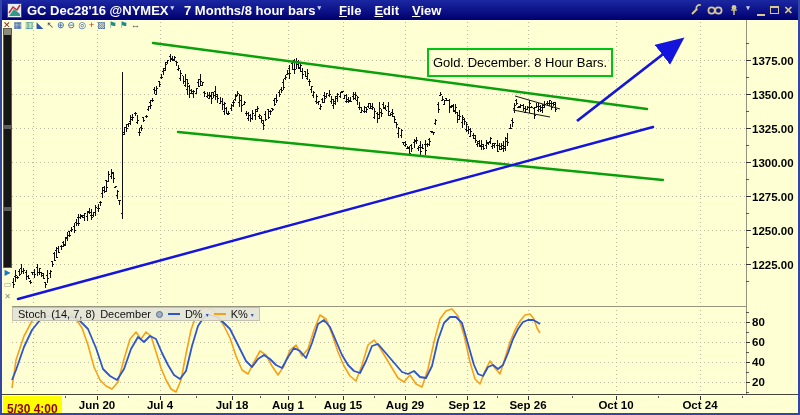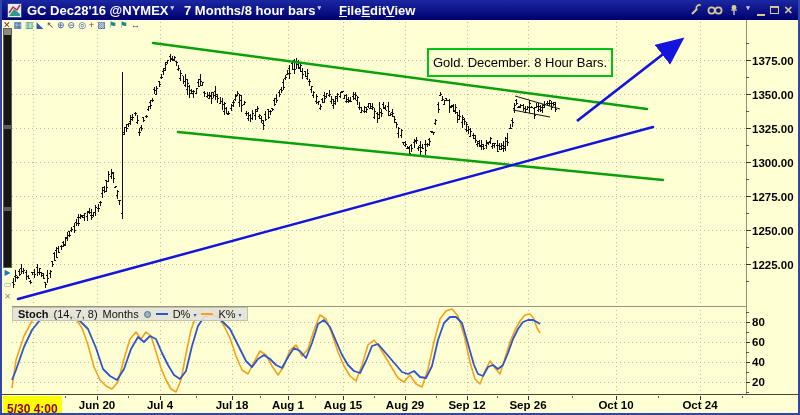--- a/index.html
+++ b/index.html
@@ -2,40 +2,40 @@
 <html><head>
 <meta charset="utf-8">
 <style>
 *{margin:0;padding:0;box-sizing:border-box}
 html,body{background:#9aa0b4}
 body{font-family:"Liberation Sans",sans-serif}
 #win{position:relative;width:800px;height:415px;border:2px solid #3247a5;border-top:none;background:#eab308;overflow:hidden}
 #titlebar{position:relative;height:20px;background:linear-gradient(#1b27a2,#00006f);display:flex;align-items:center;padding:0 5px;color:#fff;font-size:13px;font-weight:bold;white-space:nowrap}
 #titlebar .caret{font-size:7px;color:#c9cff6;margin:0 2px 4px 2px}
 #app-icon{width:15px;height:15px;margin-right:5px;flex:none}
-#menu{display:flex;margin-left:16px;font-weight:bold}
+#menu{display:flex;gap:13px;margin-left:16px;font-weight:bold}
 #menu .mi{cursor:default}
 #menu .u{text-decoration:underline}
 #tb-right{margin-left:auto;display:flex;align-items:center;gap:5px}
 .wglyph{display:inline-flex;align-items:center}
 #btn-min i{display:block;width:8px;height:2px;background:#d6ca8f;margin-top:9px}
 #btn-max i{display:block;width:9px;height:8px;border:1px solid #d6ca8f;border-top:2px solid #d6ca8f}
 #btn-close{color:#d6ca8f;font-size:11px;font-weight:bold;line-height:1}
 #chart{position:relative;width:796px;height:393px;background:#ffffd4}
 #plot{position:absolute;left:0;top:0}
 #top-toolbar{position:absolute;left:1px;top:0;height:10px;display:flex;gap:3px;align-items:center;font-size:9px;line-height:10px}
 #top-toolbar span{cursor:pointer}
 #vscroll{position:absolute;left:1px;top:8px;width:9px;height:240px;background:#161616;border:1px solid #5c5c4c}
 #vscroll .cap{position:absolute;left:0;top:0;width:7px;height:6px;background:#8a8a7a}
 #vscroll .m1{position:absolute;left:0;top:96px;width:7px;height:4px;background:#5e5e5e}
 #vscroll .m2{position:absolute;left:0;top:178px;width:7px;height:4px;background:#5e5e5e}
 #side-icons{position:absolute;left:0;top:248px;width:11px;display:flex;flex-direction:column;gap:2px;align-items:center;font-size:8px;line-height:10px}
 #label-box{position:absolute;left:425px;top:28px;border:2px solid #00c413;padding:4px 4px;font-size:13px;color:#000;white-space:nowrap;line-height:17px}
 #stoch-legend{position:absolute;left:10px;top:287px;height:14px;display:flex;align-items:center;gap:5px;background:rgba(228,228,216,.92);border:1px solid #c2c2ae;padding:0 5px;font-size:11px;color:#111;white-space:nowrap}
-#stoch-legend b{font-weight:bold}
+#stoch-legend b{font-weight:normal}
 #stoch-legend .bullet{display:inline-block;width:7px;height:7px;border-radius:50%;background:#9db0c8;border:1px solid #5a708e}
 #stoch-legend .swatch{display:inline-block;width:12px;height:2px}
 #stoch-legend .caret2{font-size:6px;color:#3355bb;margin-left:-2px}
 #time-readout{position:absolute;left:1px;top:376px;background:#ffff00;color:#8f0000;font-weight:bold;font-size:12px;padding:6px 4px;white-space:nowrap}
 </style>
 </head>
 <body>
 
 <div id="win">
   <div id="titlebar">
@@ -967,21 +967,21 @@
       </div>
     <div id="side-icons">
         <span style="color: rgb(26, 122, 192);">▶</span>
         <span style="color: rgb(154, 154, 136);">▭</span>
         <span style="color: rgb(138, 138, 120);">✕</span>
       </div>
     <div id="label-box">Gold. December. 8 Hour Bars.</div>
     <div id="stoch-legend">
       <b>Stoch</b>
       <span>(14, 7, 8)</span>
-      <span>Months</span>
+      <span>December</span>
       <span class="bullet"></span>
       <span class="swatch" id="sw-d" style="background: rgb(47, 85, 204);"></span>
       <span>D%</span>
       <span class="caret2">▾</span>
       <span class="swatch" id="sw-k" style="background: rgb(247, 160, 24);"></span>
       <span>K%</span>
       <span class="caret2">▾</span>
     </div>
     <div id="time-readout">5/30 4:00</div>
   </div>

